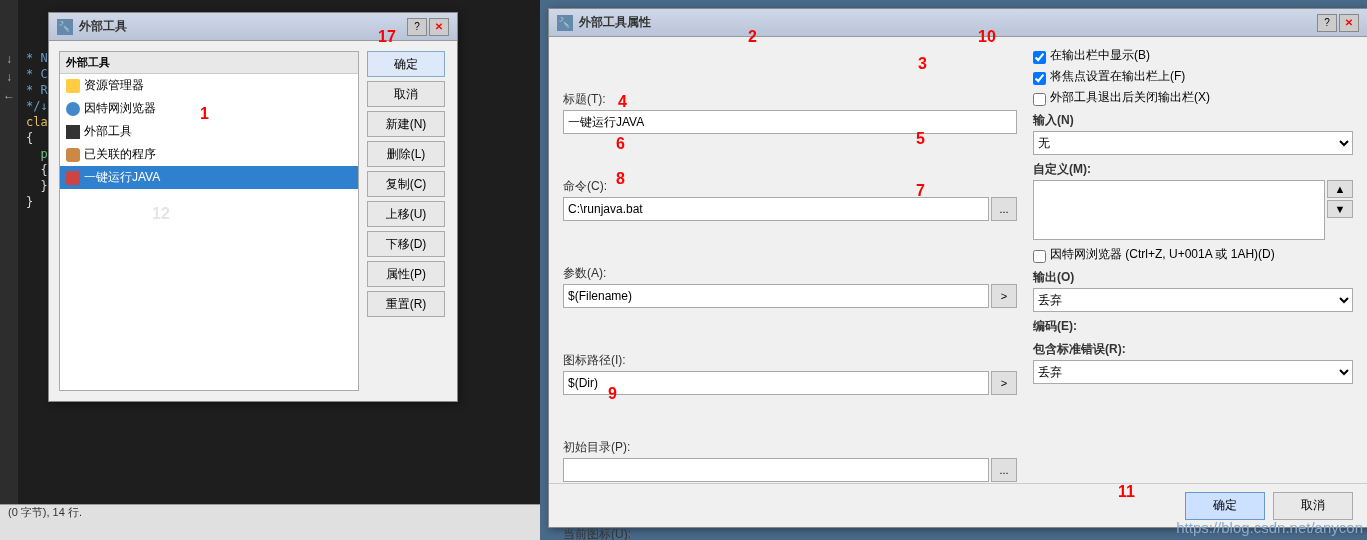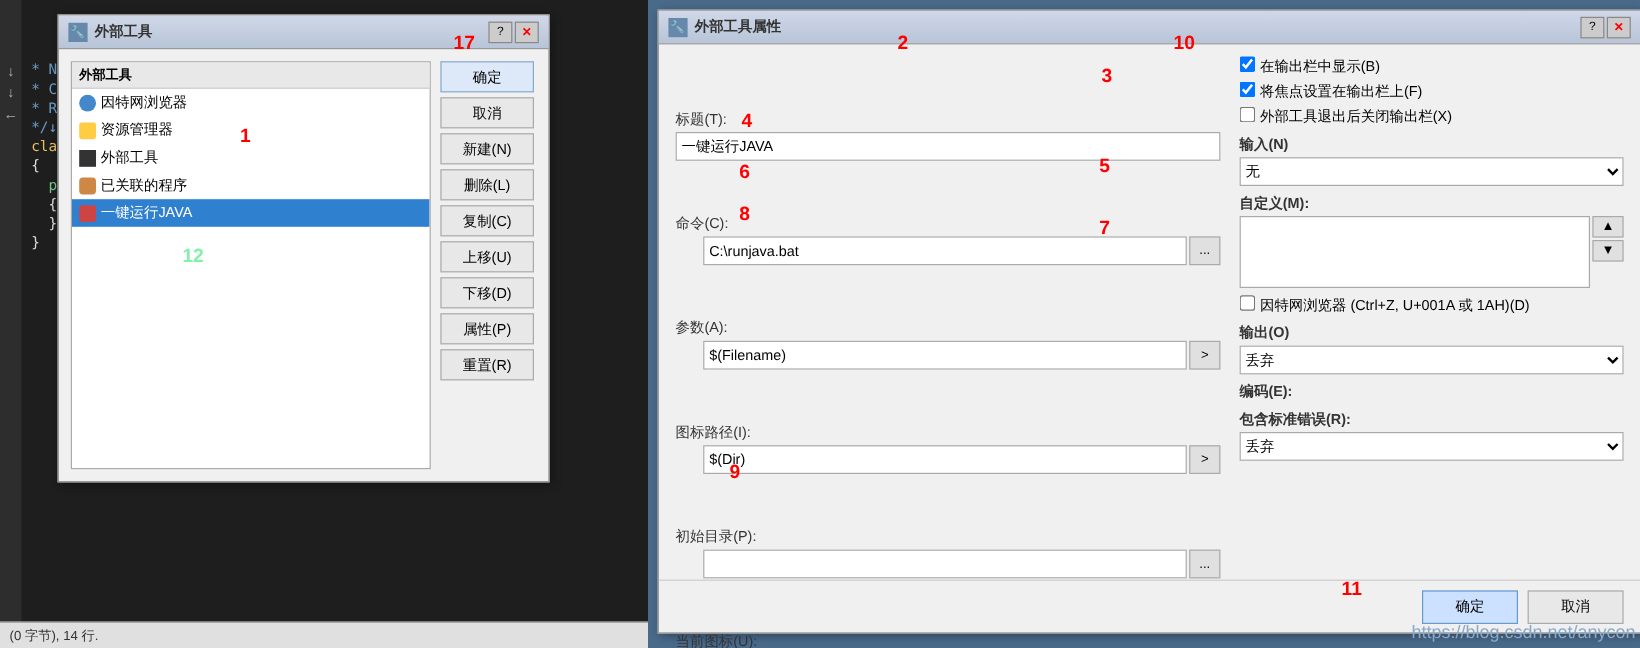--- a/index.html
+++ b/index.html
@@ -45,25 +45,24 @@
     .gutter-arrow {
       color: #aaa;
       font-size: 12px;
       line-height: 18px;
     }
 
     .status-bar {
       position: absolute;
       bottom: 0; left: 0;
       width: 540px;
-      height: 22px;
+      height: 36px;
       background: #e0e0e0;
       border-top: 1px solid #999;
       display: flex;
-      align-items: center;
       padding: 0 8px;
       font-size: 11px;
       color: #333;
     }
 
     
     .dialog1 {
       position: absolute;
       left: 48px; top: 12px;
       width: 410px;
@@ -212,42 +211,41 @@
       background: white;
       padding: 0 4px;
       font-size: 12px;
     }
     .form-input-row {
       display: flex;
       gap: 2px;
     }
     .form-input-row .form-input {
       flex: 1;
-      margin-left: 23px;
     }
     .browse-btn {
       width: 26px;
       height: 24px;
       background: #e0e0e0;
       border: 1px solid #aaa;
       cursor: pointer;
       font-size: 11px;
       display: flex; align-items: center; justify-content: center;
     }
 
     .icon-area {
       width: 100%;
       height: 90px;
       background: white;
       border: 1px solid #aaa;
     }
 
     .checkbox-row {
       display: flex;
-      align-items: flex-start;
+      align-items: flex-end;
       gap: 4px;
       margin-bottom: 4px;
       font-size: 12px;
     }
     .checkbox-row input { width: 13px; height: 13px; }
 
     .right-section-label {
       font-size: 12px;
       font-weight: bold;
       color: #333;
@@ -355,26 +353,26 @@
     <div class="title-btns">
       <button class="title-btn">?</button>
       <button class="title-btn close">✕</button>
     </div>
   </div>
   <div class="dialog1-body">
     <div style="flex: 1; display: flex; flex-direction: column;">
       <div class="tool-list-panel">
         <div class="tool-list-header">外部工具</div>
         <div class="tool-list-item">
+          <span class="item-icon icon-folder"></span>
+          <span>资源管理器</span>
+        </div>
+        <div class="tool-list-item">
           <span class="item-icon icon-browser"></span>
           <span>因特网浏览器</span>
-        </div>
-        <div class="tool-list-item">
-          <span class="item-icon icon-folder"></span>
-          <span>资源管理器</span>
         </div>
         <div class="tool-list-item">
           <span class="item-icon icon-cmd"></span>
           <span>外部工具</span>
         </div>
         <div class="tool-list-item">
           <span class="item-icon icon-link"></span>
           <span>已关联的程序</span>
         </div>
         <div class="tool-list-item selected">
@@ -509,16 +507,16 @@
 <div class="annotation" style="left: 748px; top: 28px; color: red; font-size: 16px; font-weight: bold;">2</div>
 <div class="annotation" style="left: 918px; top: 55px; color: red; font-size: 16px; font-weight: bold;">3</div>
 <div class="annotation" style="left: 618px; top: 93px; color: red; font-size: 16px; font-weight: bold;">4</div>
 <div class="annotation" style="left: 916px; top: 130px; color: red; font-size: 16px; font-weight: bold;">5</div>
 <div class="annotation" style="left: 616px; top: 135px; color: red; font-size: 16px; font-weight: bold;">6</div>
 <div class="annotation" style="left: 916px; top: 182px; color: red; font-size: 16px; font-weight: bold;">7</div>
 <div class="annotation" style="left: 616px; top: 170px; color: red; font-size: 16px; font-weight: bold;">8</div>
 <div class="annotation" style="left: 608px; top: 385px; color: red; font-size: 16px; font-weight: bold;">9</div>
 <div class="annotation" style="left: 978px; top: 28px; color: red; font-size: 16px; font-weight: bold;">10</div>
 <div class="annotation" style="left: 1118px; top: 483px; color: red; font-size: 16px; font-weight: bold;">11</div>
-<div class="annotation" style="left: 152px; top: 205px; color: #86efac; font-size: 16px; font-weight: bold;">12</div>
+<div class="annotation" style="left: 152px; top: 205px; color: #e5e5e5; font-size: 16px; font-weight: bold;">12</div>
 <div class="annotation" style="left: 378px; top: 28px; color: red; font-size: 16px; font-weight: bold;">17</div>
 
 <div class="url-watermark">https://blog.csdn.net/anycon</div>
 
 </body></html>

